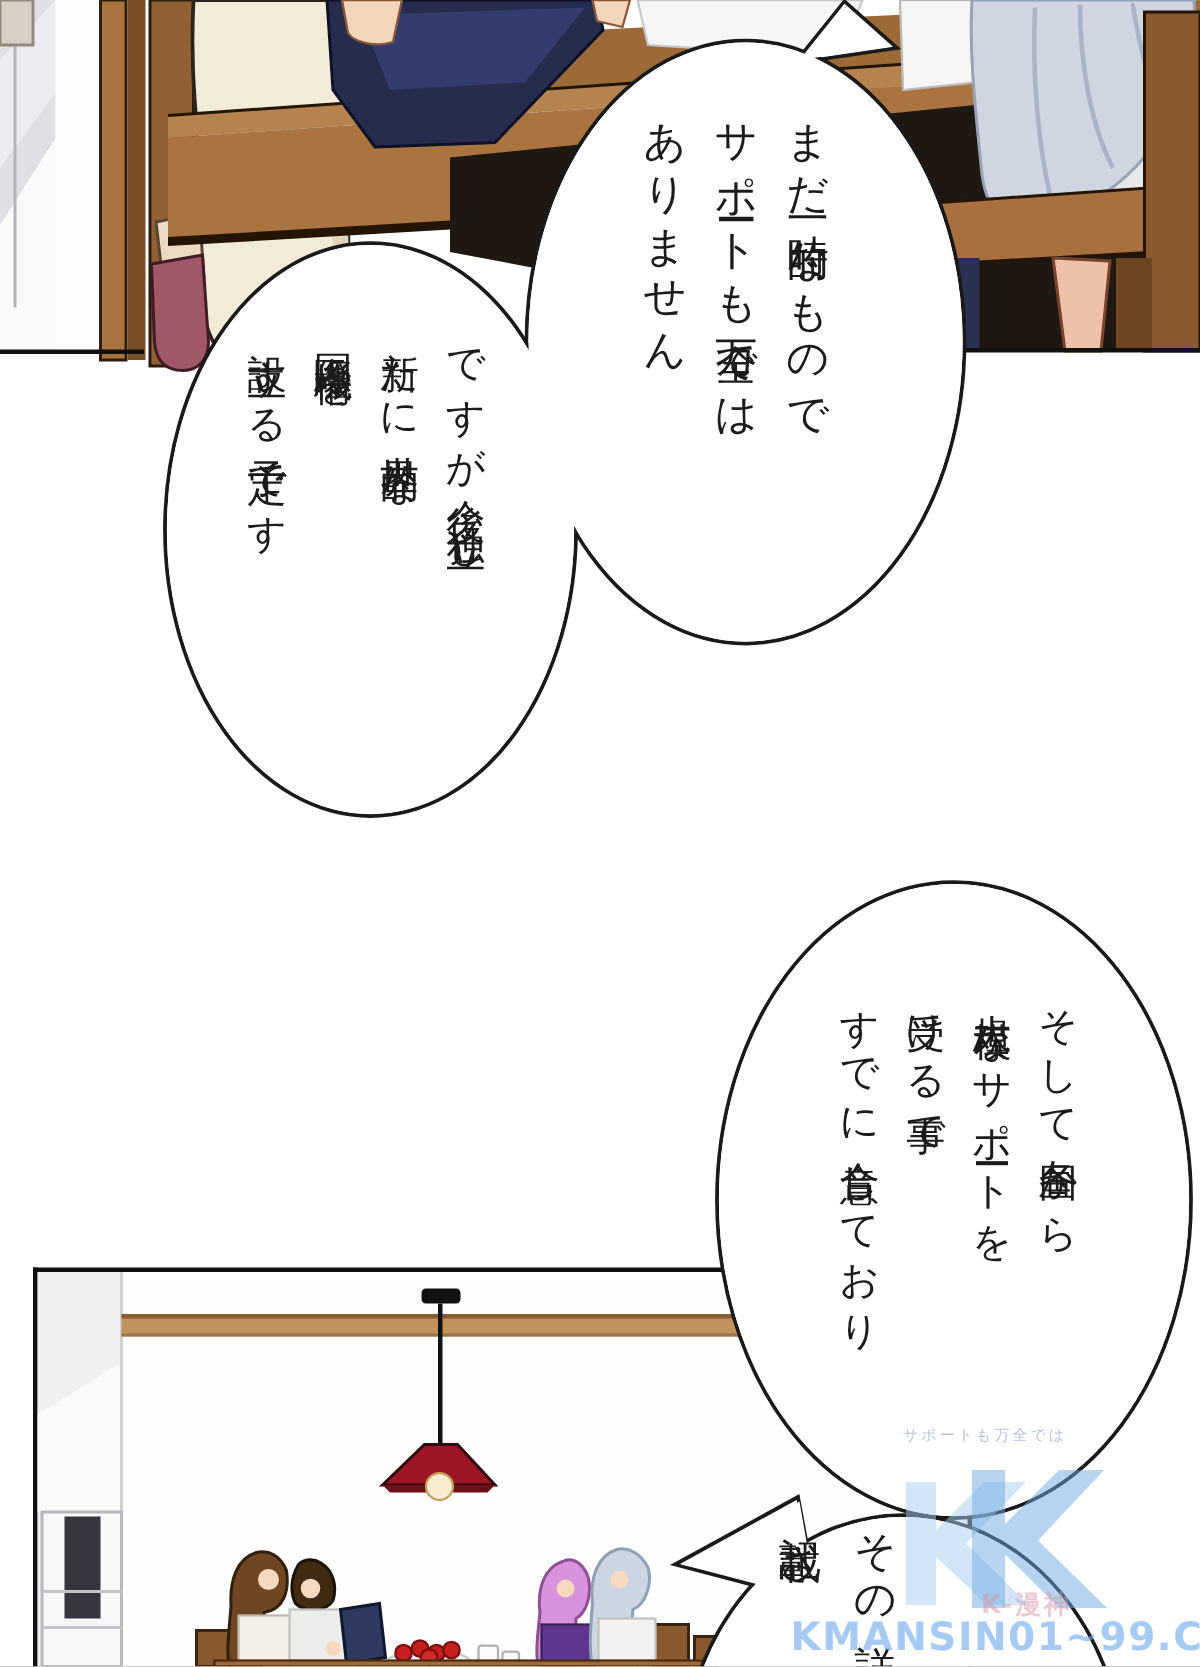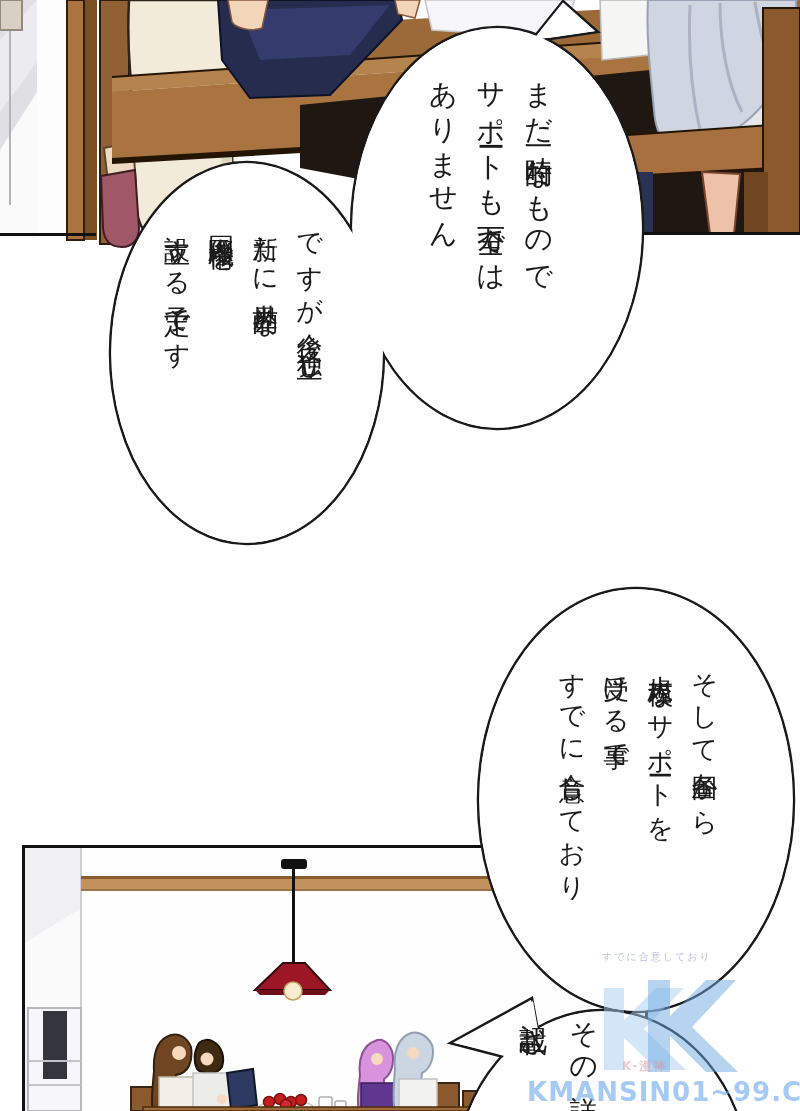--- a/index.html
+++ b/index.html
@@ -16,21 +16,21 @@
   .vt3{left:533px;top:655px;width:194px;height:350px;font-size:26px;line-height:1.7;letter-spacing:3px;}
   .vt4{left:500px;top:1002px;width:108px;height:109px;font-size:28px;line-height:1.8;letter-spacing:4px;}
   
   .panel{position:absolute;left:22px;top:845px;width:620px;height:266px;
          border:3px solid #111;border-bottom:none;background:#fefefe;z-index:5;}
   
   .bubbles{position:absolute;left:0;top:0;z-index:20;pointer-events:none;}
   
   .wm{position:absolute;z-index:40;pointer-events:none;}
   .wm-tagline{left:602px;top:950px;font-size:10px;letter-spacing:2px;color:rgba(130,142,188,0.55);}
-  .wm-name{left:622px;top:1058px;font-size:12px;font-weight:bold;letter-spacing:2px;color:rgba(214,150,162,0.5);}
+  .wm-name{left:654px;top:1058px;font-size:17px;font-weight:bold;letter-spacing:2px;color:rgba(214,150,162,0.5);}
   .wm-site{left:527px;top:1077px;font-size:26px;font-weight:bold;letter-spacing:1px;color:rgba(110,170,235,0.62);}
 </style>
 </head>
 <body>
 
 <div class="page">
 
   <svg class="layer" width="800" height="260" viewBox="0 0 800 260">
 
     <g>
@@ -209,21 +209,21 @@
 新たに世界的な
 国際機構を
 設立する予定です</div>
   <div class="vtext vt3">そして各国から
 大規模なサポートを
 受ける事で
 すでに合意しており</div>
   <div class="vtext vt4">その詳
 記載さ</div>
 
-  <div class="wm wm-tagline">すでに合意しており</div>
+  <div class="wm wm-tagline">サポートも万全では</div>
   <svg class="wm" style="left:600px;top:980px;" width="140" height="95" viewBox="0 0 140 95">
     <path d="M4,8 L4,90 L24,90 L24,58 L58,90 L86,90 L44,49 L84,8 L56,8 L24,40 L24,8 Z" fill="#a8cdf0" opacity="0.5"></path>
     <path d="M48,0 L48,92 L70,92 L70,56 L106,92 L138,92 L92,47 L136,0 L106,0 L70,36 L70,0 Z" fill="#6ea8e2" opacity="0.5"></path>
   </svg>
   <div class="wm wm-name">K-漫神</div>
   <div class="wm wm-site">KMANSIN01~99.COM</div>
 
 </div>
 
 </body></html>

